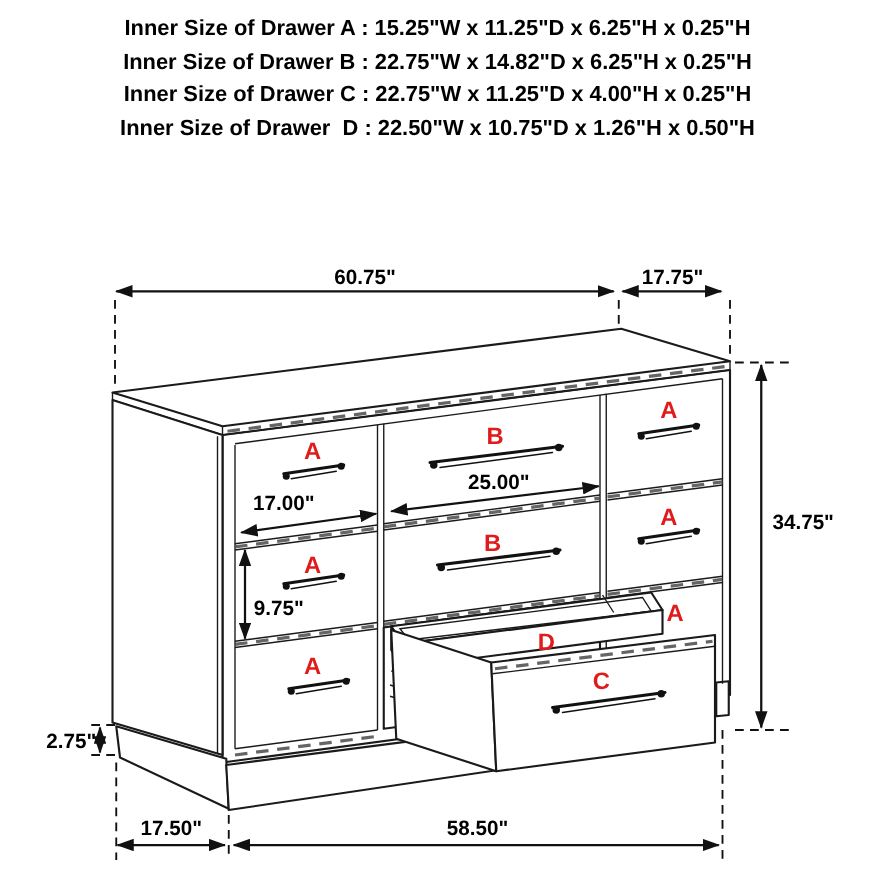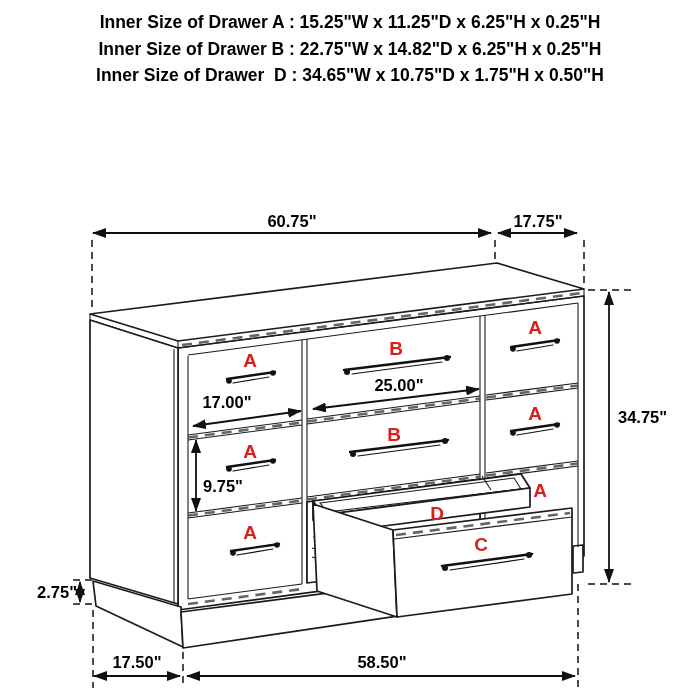--- a/index.html
+++ b/index.html
@@ -20,21 +20,22 @@
   .post{fill:#111;}
 </style>
 </head>
 <body>
 
 <div id="stage">
 
   <div id="spec-header">
     <div class="spec-line">Inner Size of Drawer A : 15.25"W x 11.25"D x 6.25"H x 0.25"H</div>
     <div class="spec-line">Inner Size of Drawer B : 22.75"W x 14.82"D x 6.25"H x 0.25"H</div>
-    <div class="spec-line">Inner Size of Drawer  D : 34.65"W x 10.75"D x 1.75"H x 0.50"H</div>
+    <div class="spec-line">Inner Size of Drawer C : 22.75"W x 11.25"D x 4.00"H x 0.25"H</div>
+    <div class="spec-line">Inner Size of Drawer  D : 22.50"W x 10.75"D x 1.26"H x 0.50"H</div>
   </div>
 
   <svg width="700" height="700" viewBox="0 0 700 700">
     <defs>
       <marker id="arr" viewBox="0 0 14 10" refX="13" refY="5" markerWidth="14" markerHeight="10" markerUnits="userSpaceOnUse" orient="auto-start-reverse">
         <path d="M0,0 L14,5 L0,10 z" fill="#111"></path>
       </marker>
     </defs>
 
     <g>

